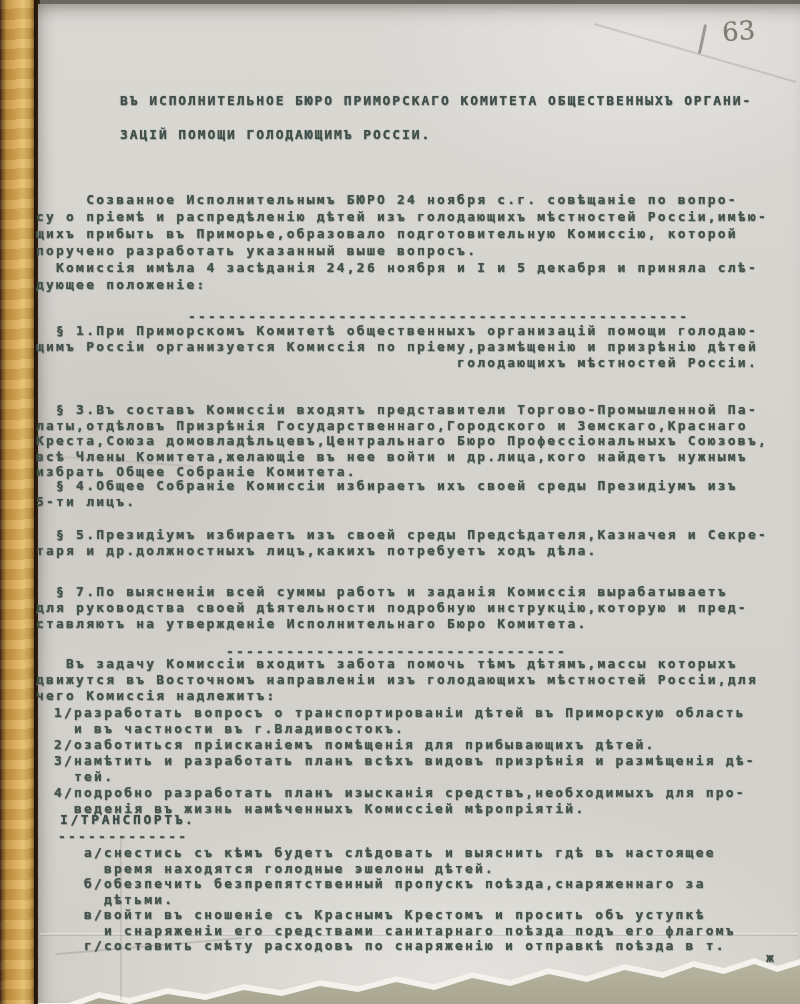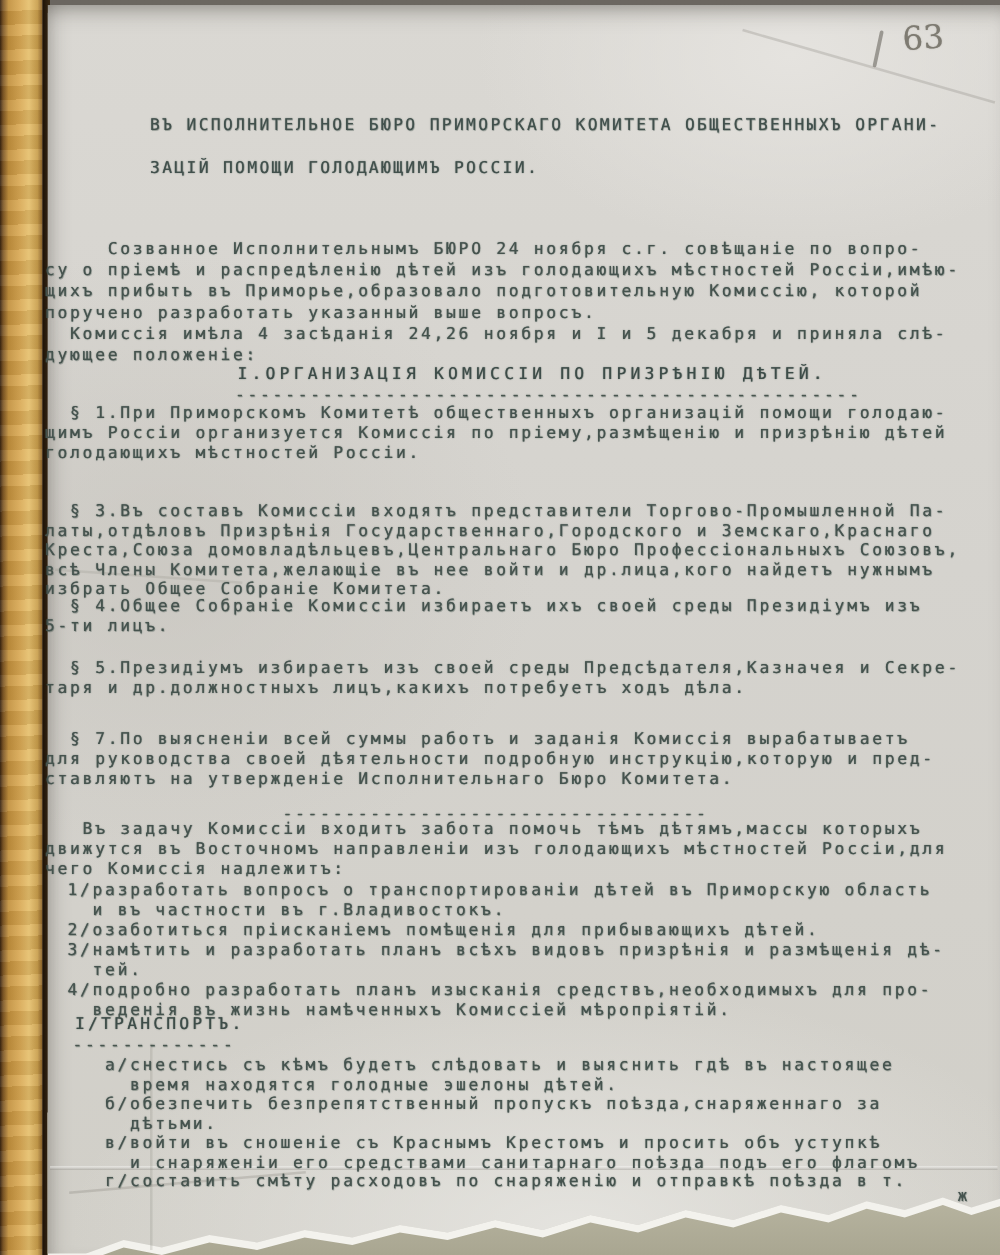--- a/index.html
+++ b/index.html
@@ -40,21 +40,21 @@
       radial-gradient(ellipse 500px 420px at 12% 45%,rgba(196,193,186,.55) 0%,rgba(196,193,186,0) 60%),
       radial-gradient(ellipse 620px 300px at 55% 98%,rgba(233,232,228,.8) 0%,rgba(233,232,228,0) 65%),
       linear-gradient(180deg,#dad8d3 0%,#d5d3ce 45%,#d1cfc8 100%);
     box-shadow:inset 0 14px 18px -12px rgba(70,65,58,.55), inset 14px 0 18px -14px rgba(70,65,58,.45);
   }
   .crease{position:absolute;pointer-events:none;}
   
   .tw{
     position:absolute;white-space:pre;
     font-size:13px;line-height:16px;letter-spacing:2.2px;
-    color:#45534e;font-weight:normal;
+    color:#45534e;font-weight:bold;
     text-shadow:0 0 1px rgba(62,78,73,.85),.5px .5px 0 rgba(62,78,73,.3);
   }
   .lh17{line-height:17px;}
   .lh155{line-height:15.5px;}
   .title{line-height:34px;letter-spacing:1.9px;color:#41504c;}
   .heading{letter-spacing:3.4px;color:#3d4c48;}
   .heading2{letter-spacing:2.6px;color:#3d4c48;}
   .rule{letter-spacing:2.2px;color:#48564f;}
   
   #page-number{
@@ -96,24 +96,23 @@
 ЗАЦІЙ ПОМОЩИ ГОЛОДАЮЩИМЪ РОССІИ.</div>
 
     <div class="tw lh17" style="left:36px;top:191px;">     Созванное Исполнительнымъ БЮРО 24 ноября с.г. совѣщаніе по вопро-
 су о пріемѣ и распредѣленію дѣтей изъ голодающихъ мѣстностей Россіи,имѣю-
 щихъ прибыть въ Приморье,образовало подготовительную Комиссію, которой
 поручено разработать указанный выше вопросъ.</div>
 
     <div class="tw lh17" style="left:36px;top:259px;">  Комиссія имѣла 4 засѣданія 24,26 ноября и І и 5 декабря и приняла слѣ-
 дующее положеніе:</div>
 
-    <div class="tw heading" style="left:190px;top:292px;">І.ОРГАНИЗАЦІЯ КОМИССІИ ПО ПРИЗРѢНІЮ ДѢТЕЙ.</div>
     <div class="tw rule" style="left:188px;top:309px;">--------------------------------------------------</div>
 
-    <div class="tw" style="left:36px;top:323px;">  § 1.При Приморскомъ Комитетѣ общественныхъ организацій помощи голодаю-
+    <div class="tw" style="left:36px;top:323px;text-align:right;">  § 1.При Приморскомъ Комитетѣ общественныхъ организацій помощи голодаю-
 щимъ Россіи организуется Комиссія по пріему,размѣщенію и призрѣнію дѣтей
 голодающихъ мѣстностей Россіи.</div>
     <div class="tw lh155" style="left:36px;top:402px;">  § 3.Въ составъ Комиссіи входятъ представители Торгово-Промышленной Па-
 латы,отдѣловъ Призрѣнія Государственнаго,Городского и Земскаго,Краснаго
 Креста,Союза домовладѣльцевъ,Центральнаго Бюро Профессіональныхъ Союзовъ,
 всѣ Члены Комитета,желающіе въ нее войти и др.лица,кого найдетъ нужнымъ
 избрать Общее Собраніе Комитета.</div>
     <div class="tw" style="left:36px;top:478px;">  § 4.Общее Собраніе Комиссіи избираетъ ихъ своей среды Президіумъ изъ
 5-ти лицъ.</div>
     <div class="tw" style="left:36px;top:527px;">  § 5.Президіумъ избираетъ изъ своей среды Предсѣдателя,Казначея и Секре-

